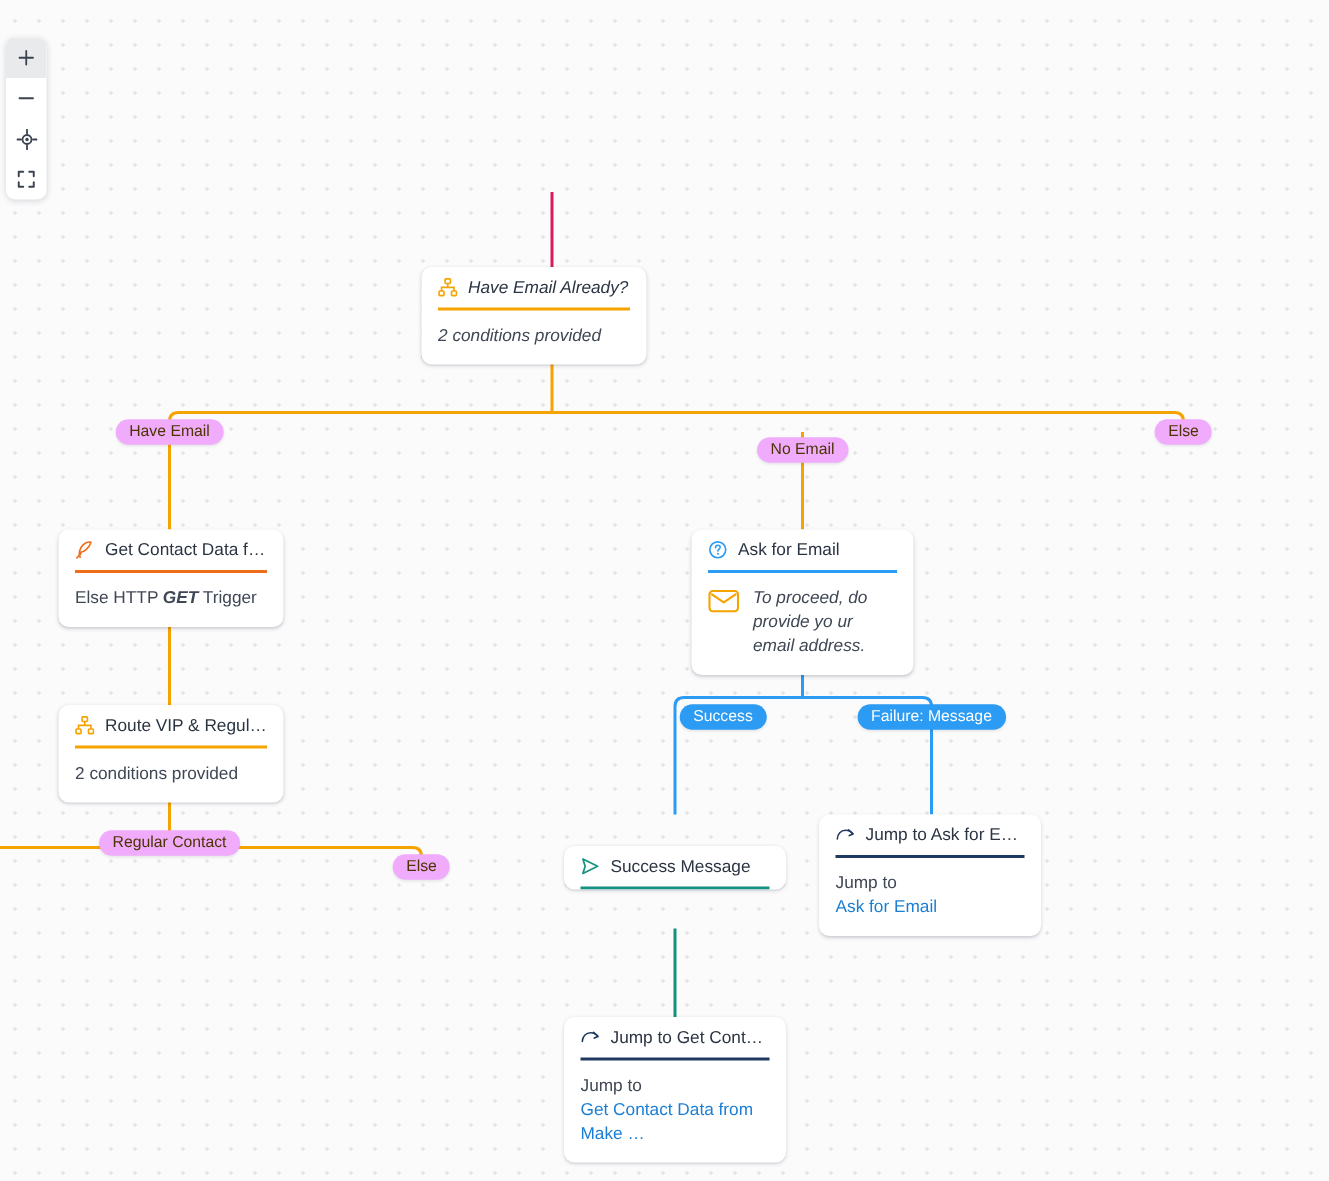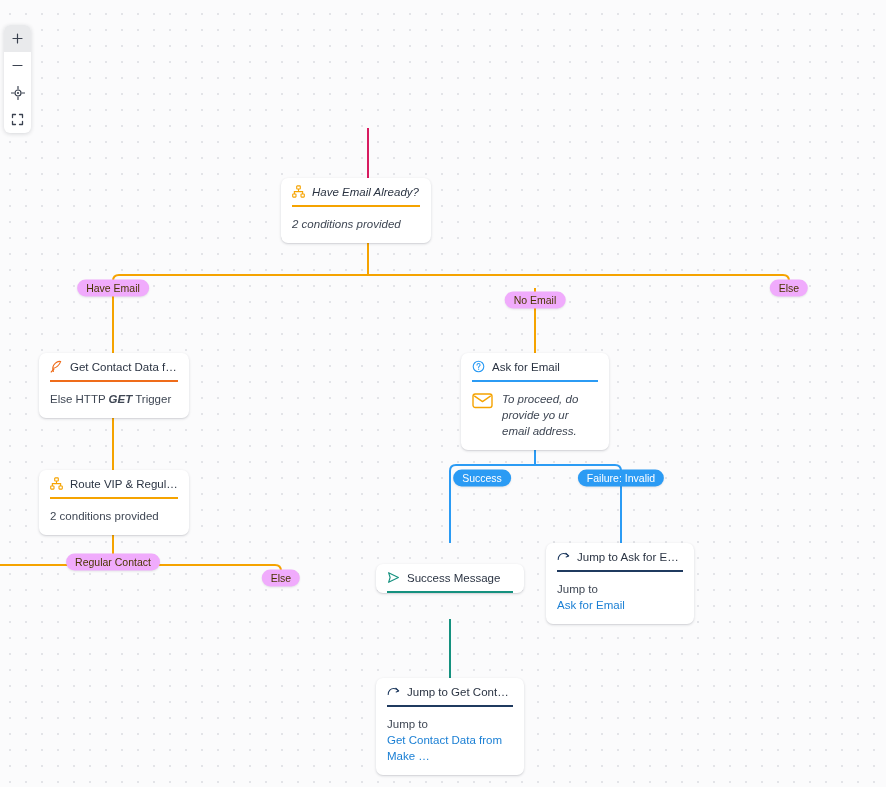--- a/index.html
+++ b/index.html
@@ -250,15 +250,15 @@
   </div>
 
   <div class="pill amber" style="left:113px;top:288px;">Have Email</div>
   <div class="pill amber" style="left:535px;top:288px;margin-top:12px;">No Email</div>
   <div class="pill amber" style="left:789px;top:288px;">Else</div>
 
   <div class="pill amber" style="left:113px;top:562px;">Regular Contact</div>
   <div class="pill amber" style="left:281px;top:578px;">Else</div>
 
   <div class="pill blue" style="left:450px;top:478px;margin-left:32px;">Success</div>
-  <div class="pill blue" style="left:621px;top:478px;">Failure: Invalid</div>
+  <div class="pill blue" style="left:621px;top:478px;">Failure: Message</div>
 
 </div>
 
 </body></html>

